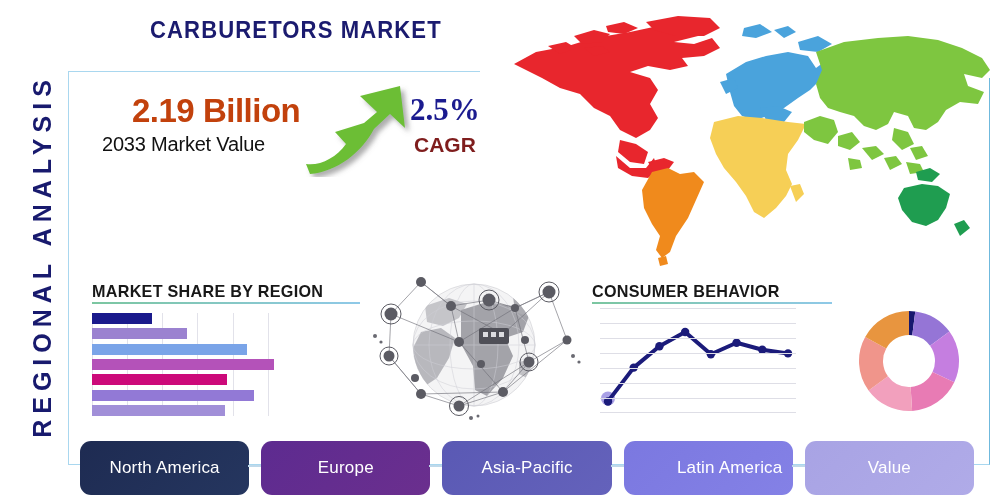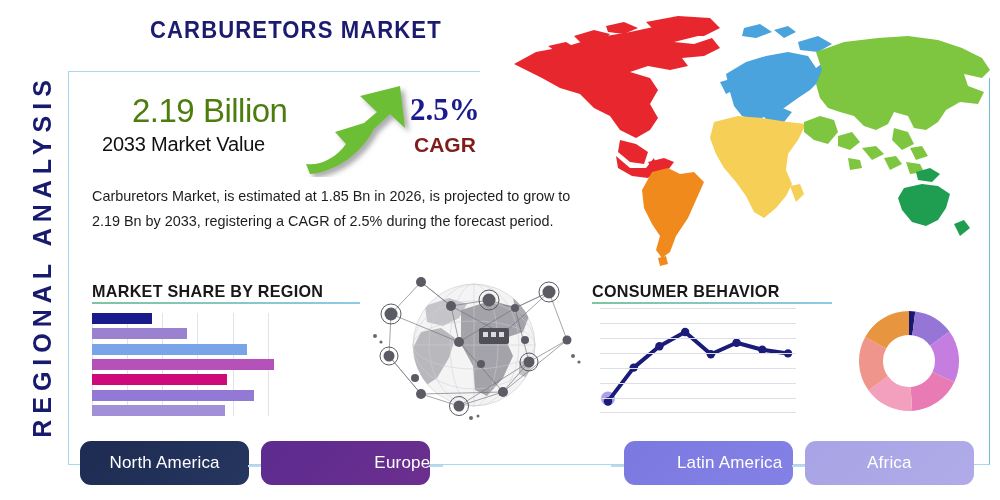--- a/index.html
+++ b/index.html
@@ -56,21 +56,21 @@
   }
 
   
   .stat-row {
     position: absolute;
     left: 92px; top: 92px;
     width: 420px; height: 80px;
   }
   .stat-big {
     position: absolute; left: 40px; top: 0;
-    font-size: 33px; font-weight: 400; color: #4d7c0f;
+    font-size: 33px; font-weight: 700; color: #c2410c;
     letter-spacing: -0.5px;
     font-family: "Liberation Sans Narrow", "Liberation Sans", sans-serif;
   }
   .stat-sub {
     position: absolute; left: 10px; top: 41px;
     font-size: 20px; font-weight: 400; color: #111;
     letter-spacing: -0.2px;
   }
   .stat-big2 {
     position: absolute; left: 318px; top: 0;
@@ -123,21 +123,21 @@
   .linechart { position: absolute; left: 600px; top: 308px; width: 196px; height: 105px; }
   .lc-grid { position: absolute; inset: 0; }
   .lc-grid i { position: absolute; left: 0; width: 100%; height: 1px; background: #dedee6; }
 
   
   .donut { position: absolute; left: 857px; top: 309px; width: 104px; height: 104px; }
 
   
   .pill-row { position: absolute; left: 80px; top: 441px; width: 894px; height: 50px; }
   .pill {
-    position: absolute; top: 0; height: 44px;
+    position: absolute; top: 0; height: 54px;
     border-radius: 11px;
     display: flex; align-items: center; justify-content: center;
     color: #ffffff;
     font-size: 17px;
     letter-spacing: 0.2px;
     font-family: "Liberation Sans", sans-serif;
   }
   .pill-connector {
     position: absolute; top: 24px; height: 1.5px; background: #bfd9ea;
   }
@@ -164,21 +164,20 @@
             <feDropShadow dx="4" dy="4" stdDeviation="2.4" flood-color="#6b6b6b" flood-opacity="0.55"></feDropShadow>
           </filter>
         </defs>
         <path filter="url(#ashadow)" d="M2,82 C16,84 32,76 42,62 L31,50 L60,41 L73,30 L56,14 L96,4 L101,46 L86,32 L70,47 C58,70 33,90 6,92 Z" fill="#6cbe36"></path>
       </svg>
     </div>
     <div class="stat-big2">2.5%</div>
     <div class="stat-sub2">CAGR</div>
   </div>
 
-  <div class="para">Carburetors Market, is estimated at 1.85 Bn in 2026, is projected to grow to 2.19 Bn by 2033, registering a CAGR of 2.5% during the forecast period.</div>
 
   <div class="worldmap">
     <svg width="500" height="258" viewBox="0 0 500 258">
 
       <g>
         <path fill="#e8262d" d="M16,52 L38,40 L70,34 L96,26 L132,20 L160,14 L186,10 L206,14 L200,24 L176,30 L196,32 L214,26 L222,36 L206,44 L184,46 L190,54 L172,58 L150,54 L132,60 L152,66 L160,78 L152,92 L160,106 L152,118 L138,126 L122,118 L112,104 L96,96 L82,82 L62,76 L44,66 Z"></path>
         <path fill="#e8262d" d="M148,10 L180,4 L212,6 L222,16 L206,24 L178,24 L156,18 Z"></path>
         <path fill="#e8262d" d="M122,128 L138,132 L150,140 L146,152 L132,150 L120,140 Z"></path>
         <path fill="#e8262d" d="M118,144 L132,156 L148,156 L156,146 L160,158 L150,166 L134,164 L120,156 Z"></path>
         <path fill="#e8262d" d="M150,150 L166,146 L176,150 L170,158 L156,160 Z"></path>
@@ -363,27 +362,30 @@
         <path d="M11.549150281252636 81.38926261462366 A50 50 0 0 1 8.184665997806825 27.91231629491423 L29.216026318859548 39.4744044733554 A26 26 0 0 0 30.965558146251368 67.2824165596043 Z" fill="#f0958b"></path>
         <path d="M8.184665997806825 27.91231629491423 A50 50 0 0 1 51.99999999999999 2 L51.99999999999999 26 A26 26 0 0 0 29.216026318859548 39.4744044733554 Z" fill="#e8953f"></path>
       </svg>
   </div>
 
   <div class="pill-row" id="pillrow">
       <div class="pill" style="left: 0px; width: 169.2px; background: linear-gradient(135deg, rgb(30, 43, 82), rgb(37, 54, 95));">
         <span>North America</span>
       </div>
       <div class="pill-connector" style="left: 168.2px; width: 14px;"></div>
-      <div class="pill" style="left: 181.2px; width: 169.2px; background: linear-gradient(135deg, rgb(93, 43, 144), rgb(107, 47, 142)); justify-content: flex-end;">
+      <div class="pill" style="left: 181.2px; width: 169.2px; background: linear-gradient(135deg, rgb(93, 43, 144), rgb(107, 47, 142));">
         <span>Europe</span>
       </div>
       <div class="pill-connector" style="left: 349.4px; width: 14px;"></div>
+      <div class="pill" style="left: 362.4px; width: 169.2px; background: linear-gradient(135deg, rgb(90, 89, 180), rgb(100, 98, 187));">
+        <span>Asia-Pacific</span>
+      </div>
       <div class="pill-connector" style="left: 530.6px; width: 14px;"></div>
       <div class="pill" style="left: 543.6px; width: 169.2px; background: linear-gradient(135deg, rgb(123, 120, 224), rgb(132, 129, 230)); padding-left: 43px;">
         <span>Latin America</span>
       </div>
       <div class="pill-connector" style="left: 711.8px; width: 14px;"></div>
       <div class="pill" style="left: 724.8px; width: 169.2px; background: linear-gradient(135deg, rgb(168, 163, 228), rgb(176, 171, 232));">
-        <span>Africa</span>
+        <span>Value</span>
       </div>
     </div>
 
 </div>
 
 </body></html>

